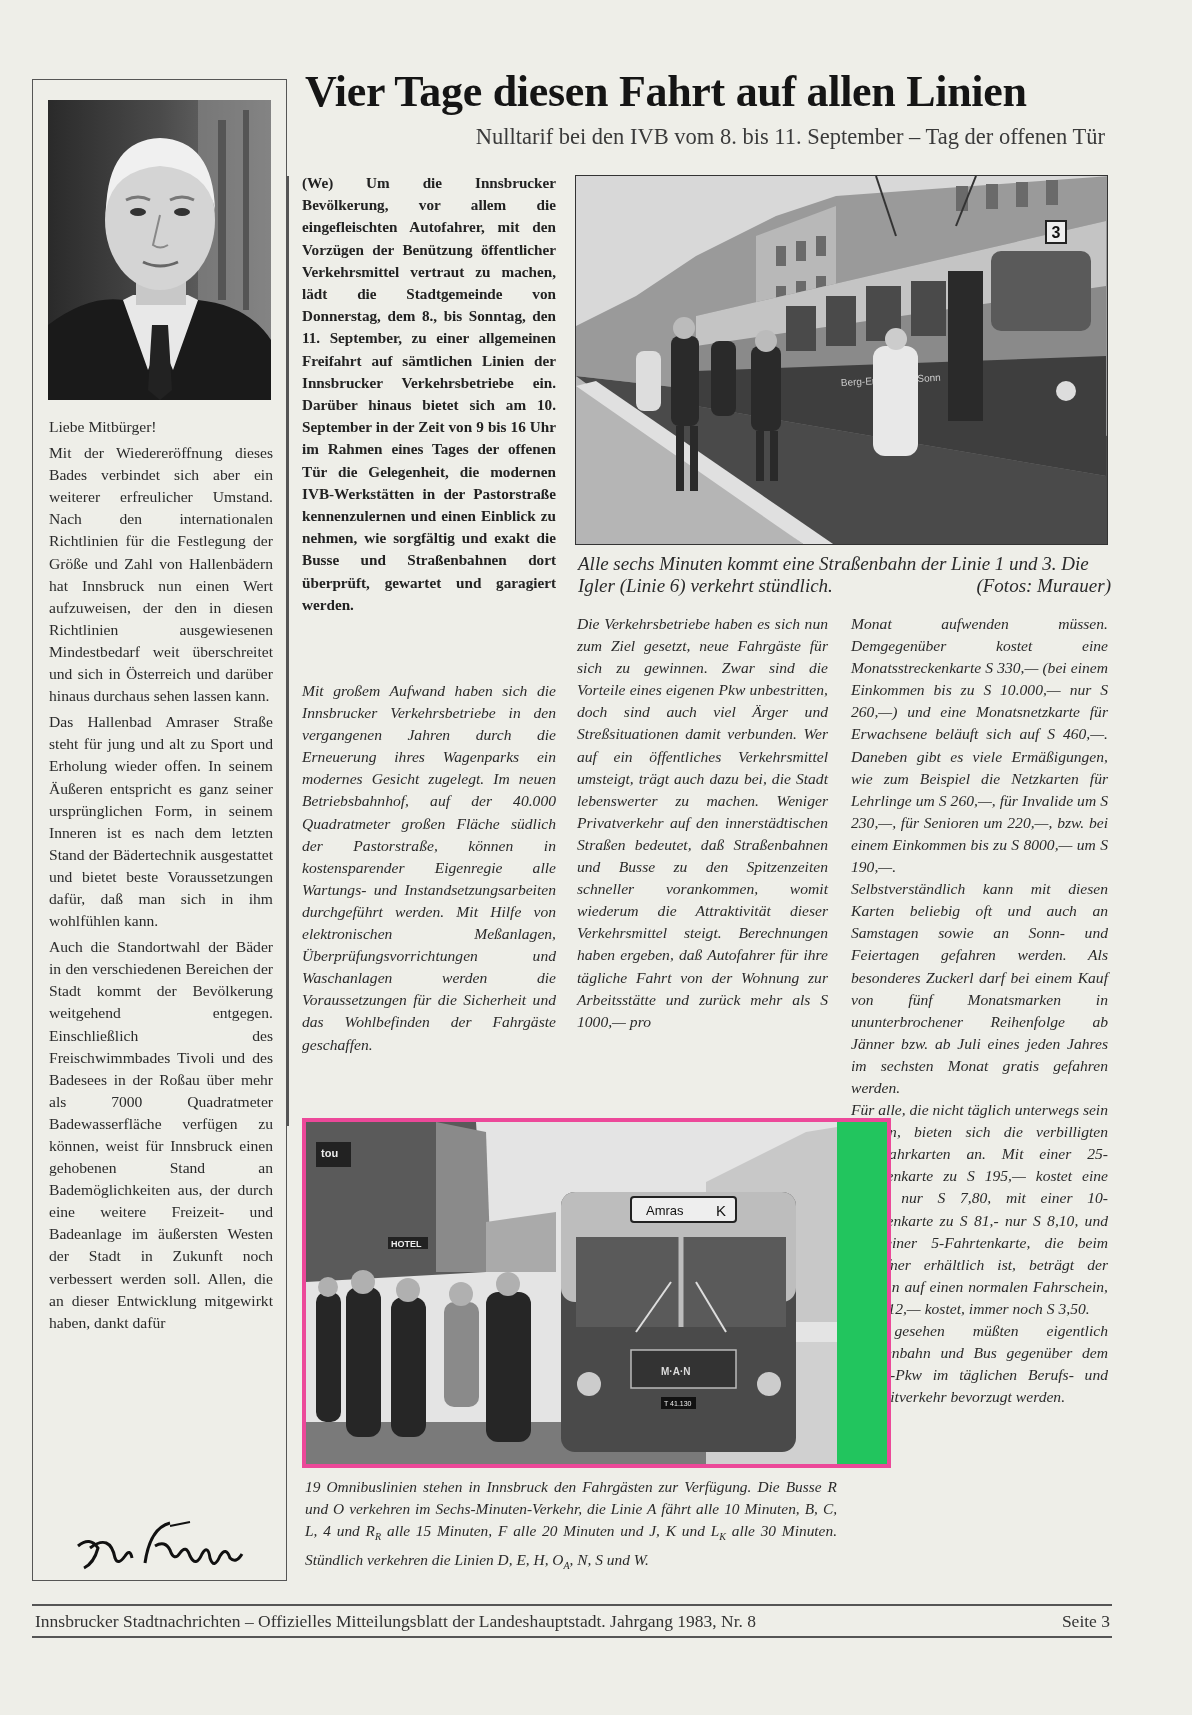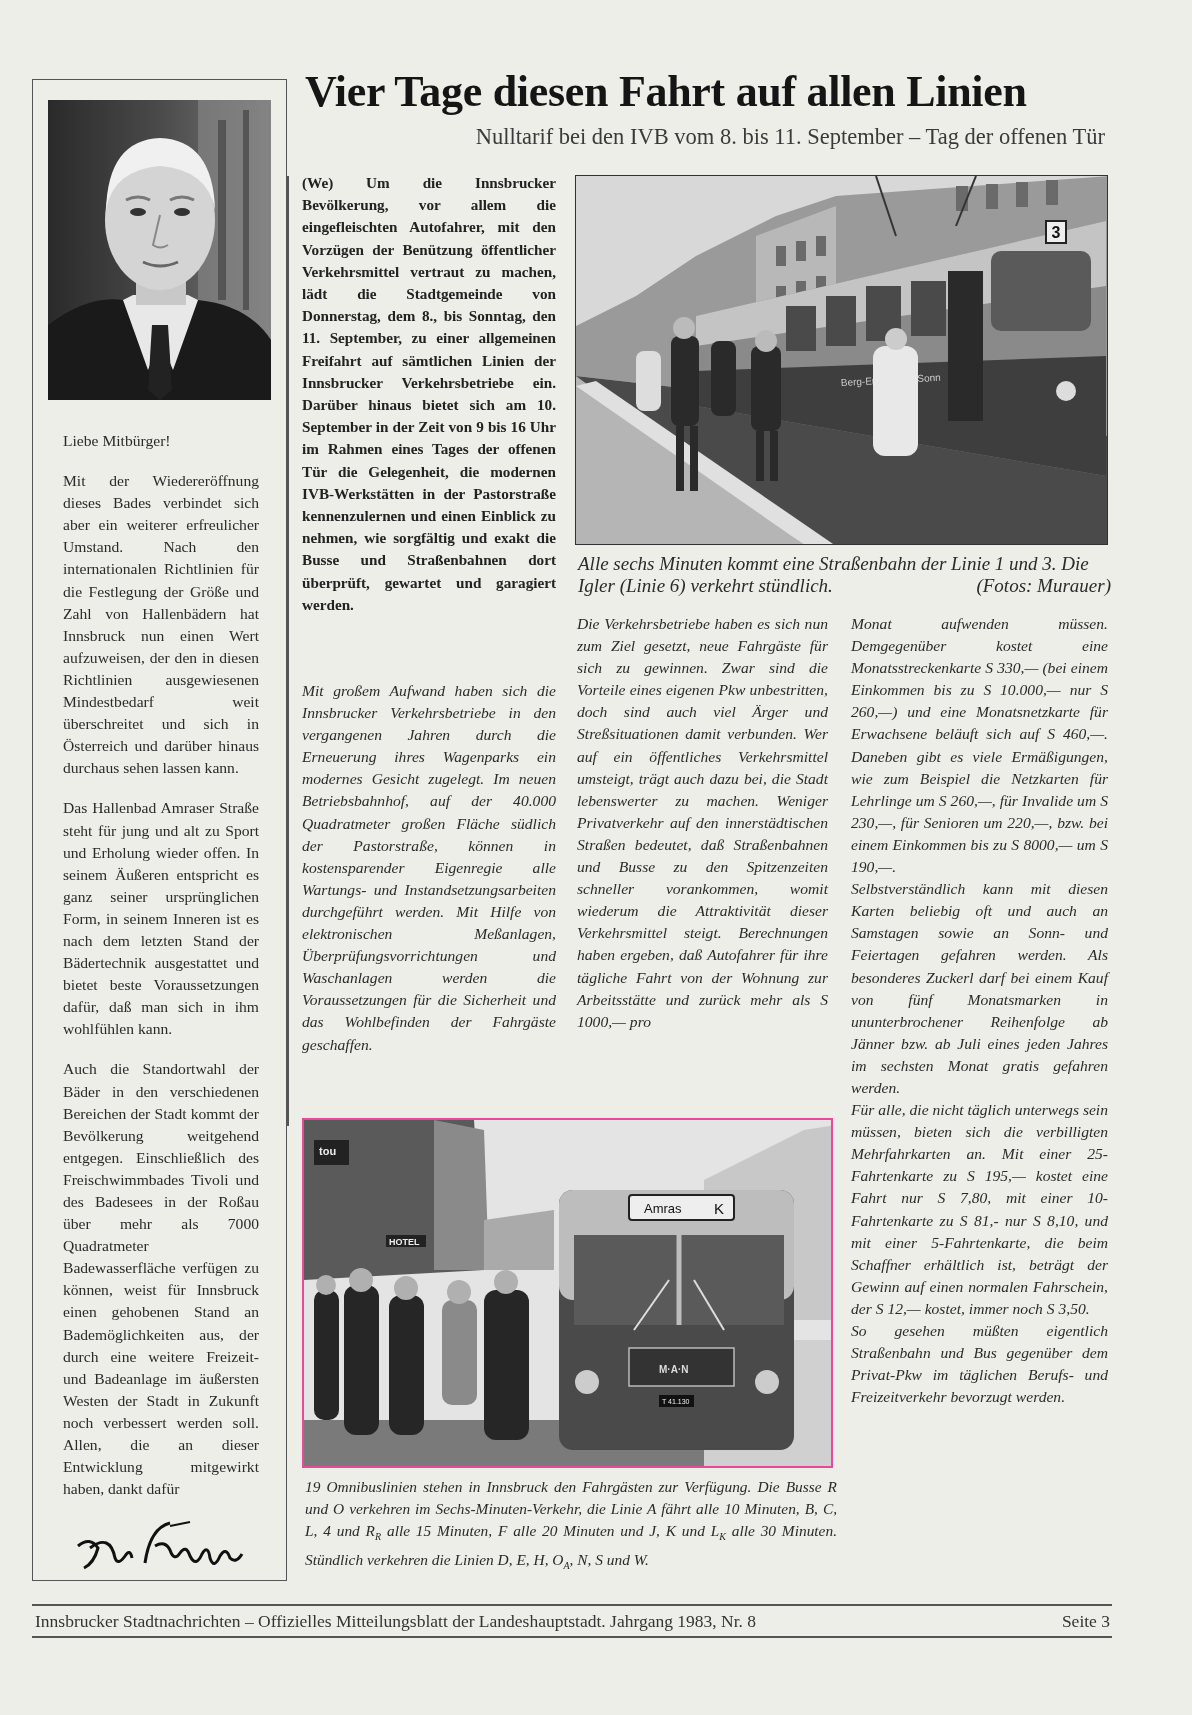--- a/index.html
+++ b/index.html
@@ -5,21 +5,21 @@
   * { box-sizing: border-box; margin: 0; padding: 0; }
   html, body { width: 1192px; height: 1715px; background: #eeeee8; overflow: hidden; }
   body { position: relative; font-family: "Liberation Serif", serif; color: #2a2a2a; }
 
   .abs { position: absolute; }
 
   
   .left-box { left: 32px; top: 79px; width: 255px; height: 1502px; border: 1.5px solid #555; }
   .portrait { left: 48px; top: 100px; width: 223px; height: 300px; background: #1e1e1e; overflow: hidden; }
   .left-text { left: 45px; top: 412px; width: 232px; font-size: 15.6px; line-height: 22.1px; text-align: justify; hyphens: manual; }
-  .left-text p { margin: 18px; }
+  .left-text p { margin: 4px; }
   .greeting { margin-bottom: 3px !important; }
   .signature { left: 70px; top: 1518px; width: 200px; height: 60px; }
 
   
   .headline { left: 305px; top: 66px; width: 800px; font-size: 44px; font-weight: bold; line-height: 52px; color: #151515; letter-spacing: -0.3px; }
   .subhead { left: 305px; top: 122px; width: 800px; font-size: 22.5px; line-height: 30px; color: #3a3a3a; text-align: right; }
 
   
   .col-rule { left: 287px; top: 176px; width: 1.5px; height: 950px; background: #555; }
 
@@ -31,21 +31,21 @@
   .photo1 { left: 575px; top: 175px; width: 533px; height: 370px; background: #6a6a6a; overflow: hidden; border: 1px solid #333; }
   .caption1 { left: 578px; top: 553px; width: 533px; font-size: 19px; line-height: 22px; font-style: italic; color: #2a2a2a; }
   .caption1 .credit { float: right; }
 
   
   .col3 { left: 577px; top: 613px; width: 251px; font-size: 15.6px; line-height: 22.1px; text-align: justify; }
   .col4 { left: 851px; top: 613px; width: 257px; font-size: 15.6px; line-height: 22.1px; text-align: justify; }
   .col3 p, .col4 p, .col2 p { margin: 0; font-style: italic; }
 
   
-  .photo2 { left: 302px; top: 1118px; width: 531px; height: 350px; background: #22c55e; overflow: hidden; border: 2px solid #ec4899; }
+  .photo2 { left: 302px; top: 1118px; width: 589px; height: 350px; background: #22c55e; overflow: hidden; border: 4px solid #ec4899; }
   .caption2 { left: 305px; top: 1476px; width: 532px; font-size: 15.4px; line-height: 22.2px; font-style: italic; text-align: justify; }
   .caption2 sub { font-size: 10px; }
 
   
   .footer-rule-top { left: 32px; top: 1604px; width: 1080px; height: 2px; background: #555; }
   .footer { left: 35px; top: 1610px; width: 1075px; font-size: 17.5px; line-height: 22px; color: #333; display: flex; justify-content: space-between; }
   .footer-rule-bot { left: 32px; top: 1636px; width: 1080px; height: 1.5px; background: #555; }
 
   svg { display: block; }
 </style>

